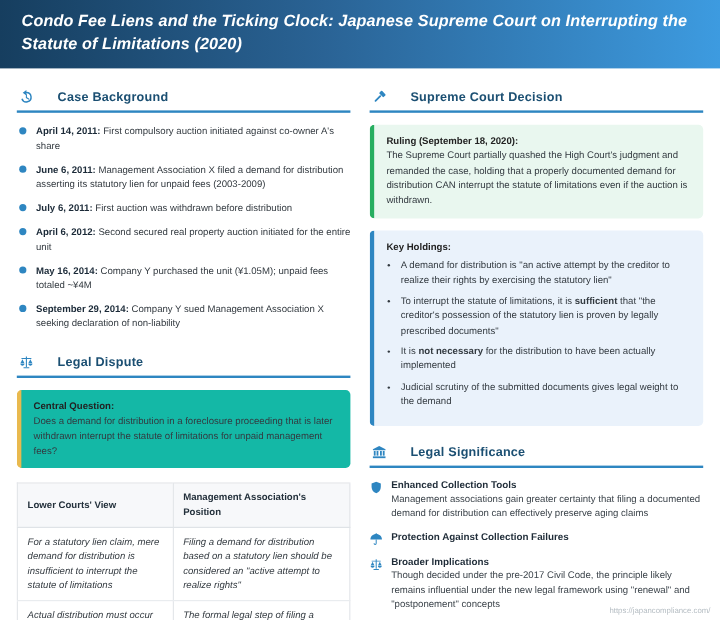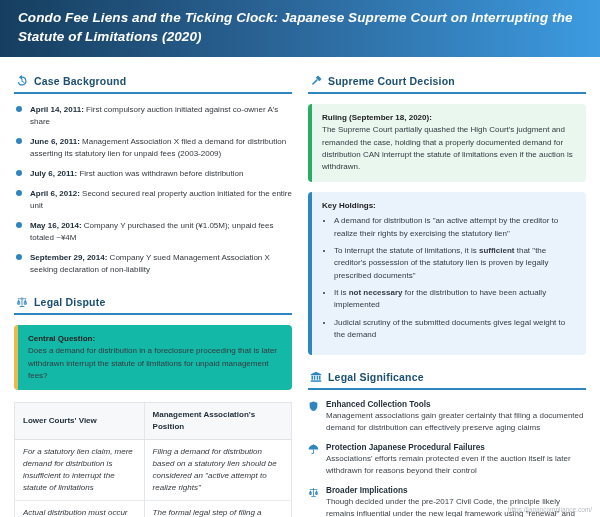--- a/index.html
+++ b/index.html
@@ -27,21 +27,21 @@
   .content {
     display: flex;
     gap: 16px;
     padding: 10px 14px 20px 14px;
   }
   .col { flex: 1 1 0; min-width: 0; }
 
   .section-header {
     display: flex;
     align-items: center;
-    gap: 6px;
+    gap: 20px;
     color: #1b4f72;
     border-bottom: 2px solid #2e86c1;
     padding: 4px 2px 5px 2px;
     margin: 4px 0 10px 0;
   }
   .section-header .icon { color: #2e86c1; display: inline-flex; }
   .section-title { font-size: 10.5px; font-weight: bold; letter-spacing: .2px; }
   .mt { margin-top: 16px; }
 
   
@@ -259,22 +259,21 @@
       </div>
       <div class="sig-item">
         <span class="icon">
           <svg viewBox="0 0 16 16" width="11" height="11" fill="currentColor">
               <rect x="7.4" y="0.4" width="1.2" height="1.6"></rect>
               <path d="M8 1.6c3.9 0 7 2.9 7 6.4H1c0-3.5 3.1-6.4 7-6.4z"></path>
               <path d="M7.4 8h1.2v4.8a1.9 1.9 0 0 1-3.8 0h1.2a.7.7 0 0 0 1.4 0z"></path>
             </svg>
         </span>
         <div>
-          <div class="sig-heading">Protection Japanese Procedural Failures</div>
-          <div class="sig-text">Associations' efforts remain protected even if the auction itself is later withdrawn for reasons beyond their control</div>
+          <div class="sig-heading">Protection Against Collection Failures</div>
         </div>
       </div>
       <div class="sig-item">
         <span class="icon">
           <svg viewBox="0 0 16 16" width="11" height="11" fill="currentColor">
               <path d="M7.4 1.5h1.2v11.5H7.4z"></path>
               <path d="M2.5 3.2h11v1.1h-11z"></path>
               <path d="M3.6 4.6 1.3 9h4.6zM1.3 9.6c0 1.2 1 2.1 2.3 2.1s2.3-.9 2.3-2.1z"></path>
               <path d="M12.4 4.6 10.1 9h4.6zM10.1 9.6c0 1.2 1 2.1 2.3 2.1s2.3-.9 2.3-2.1z"></path>
               <path d="M4.8 13.4h6.4v1.2H4.8z"></path>

